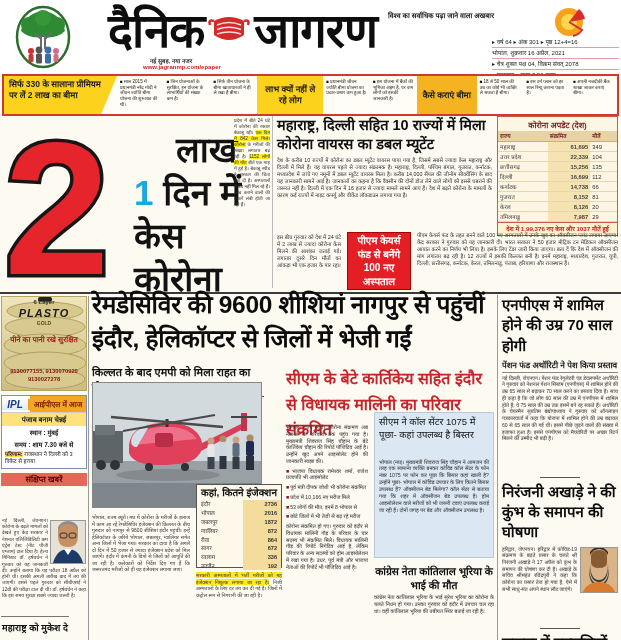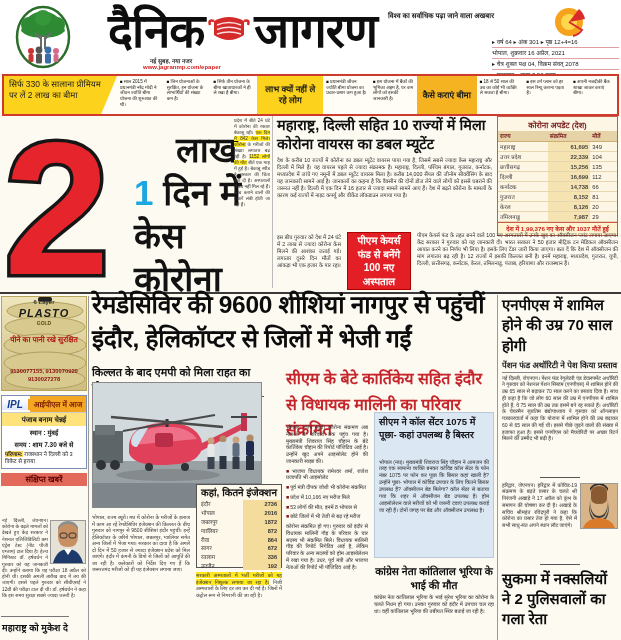--- a/index.html
+++ b/index.html
@@ -18,21 +18,21 @@
   .m-url{left:143px;top:64px;font-size:6px;font-weight:bold;color:#d42222;}
   .m-tagline{left:388px;top:11px;font-size:7px;font-weight:bold;color:#222;}
   .m-meta{left:492px;top:37px;width:127px;font-size:6px;color:#222;}
   .m-meta div{padding:1px 0;border-bottom:1px solid #e0a0a0;white-space:nowrap;}
   .m-meta div:last-child{border-bottom:none;}
 
   
   .promo{left:2px;top:74px;width:613px;height:38px;background:#fffdf6;border:2px solid #cf3a2e;
          display:flex;align-items:stretch;overflow:hidden;}
   .promo-big{flex:0 0 100px;background:#fcd21c;clip-path:polygon(0 0,100% 0,86% 100%,0 100%);
-             font-size:8.5px;font-weight:normal;padding:3px 8px 2px 5px;line-height:1.25;}
+             font-size:8.5px;font-weight:bold;padding:3px 8px 2px 5px;line-height:1.25;}
   .promo-mid{flex:0 0 60px;background:#fcd21c;font-size:8.5px;font-weight:bold;text-align:center;
              display:flex;align-items:center;justify-content:center;padding:0 3px;line-height:1.25;}
   .promo-how{flex:0 0 54px;background:#f5b322;font-size:8.5px;font-weight:bold;text-align:center;
              display:flex;align-items:center;justify-content:center;padding:0 3px;line-height:1.25;}
   .promo-cell{flex:1 1 0;font-size:4.6px;line-height:1.25;padding:3px 3px 1px 3px;color:#222;}
   .promo-cell .sq{font-size:4.6px;margin-right:1px;color:#111;}
 
   
   .topstory{left:0;top:116px;width:621px;height:176px;}
   .bignum{left:0px;top:-10px;width:134px;height:186px;}
@@ -95,21 +95,21 @@
   .injbox table{width:100%;border-collapse:collapse;font-size:5.6px;}
   .injbox td{padding:0.4px 4px;color:#333;}
   .injbox td.v{background:#f3dc9c;text-align:right;font-weight:bold;}
   .rem-b2{left:104px;top:284px;width:86px;height:60px;font-size:5px;line-height:1.3;color:#333;overflow:hidden;}
   .cm-head{left:194px;top:78px;width:208px;font-size:16px;line-height:1.6;font-weight:bold;color:#c5252b;}
   .cm-body{left:194px;top:136px;width:82px;height:208px;font-size:5.2px;line-height:1.3;color:#333;overflow:hidden;}
   .cm-bullets{margin:3px 0;padding:0;list-style:none;}
   .cm-bullets li{margin-bottom:3px;font-size:5.2px;line-height:1.3;}
   .cm-bullets .bq{color:#8a1111;font-weight:bold;margin-right:1px;}
   .ccbox{left:282px;top:124px;width:120px;height:146px;background:#dbe7f3;border:1px solid #b9c9da;box-sizing:border-box;padding:3px 4px;overflow:hidden;}
-  .ccbox .h{font-size:9.5px;font-weight:bold;line-height:1.35;color:#16161a;margin-bottom:17px;}
+  .ccbox .h{font-size:9.5px;font-weight:normal;line-height:1.35;color:#16161a;margin-bottom:17px;}
   .ccbox .b{font-size:5.2px;line-height:1.32;color:#333;}
   .cong-h{left:282px;top:276px;width:120px;font-size:10.5px;font-weight:bold;text-align:center;line-height:1.35;color:#111;}
   .cong-b{left:282px;top:306px;width:120px;height:38px;font-size:5.2px;line-height:1.3;color:#333;overflow:hidden;}
 
   
   .rcol{left:497px;top:295px;width:121px;height:345px;border-left:1px solid #999;padding-left:4px;box-sizing:border-box;}
   .rcol .h1{font-size:15px;line-height:1.35;font-weight:bold;color:#0d0d0d;}
   .rcol .sub{font-size:8.3px;font-weight:bold;color:#222;margin-top:3px;border-bottom:1px solid #888;padding-bottom:2px;}
   .rcol .b{font-size:5.1px;line-height:1.32;color:#333;text-align:justify;}
   .nps-b{height:98px;overflow:hidden;margin-top:2px;}
@@ -429,20 +429,21 @@
     </div>
     <div class="abs cong-h">कांग्रेस नेता कांतिलाल भूरिया के भाई की मौत</div>
     <div class="abs cong-b just">कांग्रेस नेता कांतिलाल भूरिया के भाई सुरेश भूरिया का कोरोना के चलते निधन हो गया। उनका गुरुवार को इंदौर में उपचार चल रहा था। वहीं कांतिलाल भूरिया की तबीयत स्थिर बताई जा रही है।</div>
   </div>
 
   <div class="abs rcol">
     <div class="h1">एनपीएस में शामिल होने की उम्र 70 साल होगी</div>
     <div class="sub">पेंशन फंड अथॉरिटी ने पेश किया प्रस्ताव</div>
     <div class="b nps-b">नई दिल्ली, जेएनएन। पेंशन फंड रेगुलेटरी एंड डेवलपमेंट अथॉरिटी ने गुरुवार को नेशनल पेंशन सिस्टम (एनपीएस) में शामिल होने की उम्र 65 साल से बढ़ाकर 70 साल करने का प्रस्ताव दिया है। साथ ही कहा है कि जो लोग 60 साल की उम्र में एनपीएस में शामिल होते हैं, वे 75 साल की उम्र तक इसमें बने रह सकते हैं। अथॉरिटी के चेयरमैन सुप्रतिम बंद्योपाध्याय ने गुरुवार को ऑनलाइन पत्रकारवार्ता में कहा कि योजना में शामिल होने की उम्र बढ़ाकर 60 से 65 साल की गई थी। इससे पीछे जुड़ने वालों की संख्या में इजाफा हुआ है। इससे एनपीएस को मैच्योरिटी पर अच्छा रिटर्न मिलने की उम्मीद भी बढ़ी है।</div>
     <div class="sep"></div>
+    <div class="h1">निरंजनी अखाड़े ने की कुंभ के समापन की घोषणा</div>
     <div class="b kumbh-b" style="margin-top:3px">
       <span class="kumbh-img">
         <svg width="36" height="44" viewBox="0 0 36 44">
           <rect width="36" height="44" fill="#d9b488"></rect>
           <path d="M10 8 Q10 2 18 2 Q26 2 26 8 L26 14 Q26 20 18 20 Q10 20 10 14 Z" fill="#8a5a33"></path>
           <path d="M9 7 Q12 1 18 1 Q24 1 27 7 L27 4 Q23 -1 18 -1 Q13 -1 9 4 Z" fill="#2b2b2b"></path>
           <path d="M9 14 Q9 32 18 32 Q27 32 27 14 L27 18 Q27 34 18 34 Q9 34 9 18 Z" fill="#3a3a3a"></path>
           <path d="M8 16 Q8 36 18 36 Q28 36 28 16 L28 22 Q28 38 18 38 Q8 38 8 22 Z" fill="#4a4a4a"></path>
           <path d="M2 44 Q6 34 18 34 Q30 34 34 44 Z" fill="#d97a2a"></path>
         </svg>

